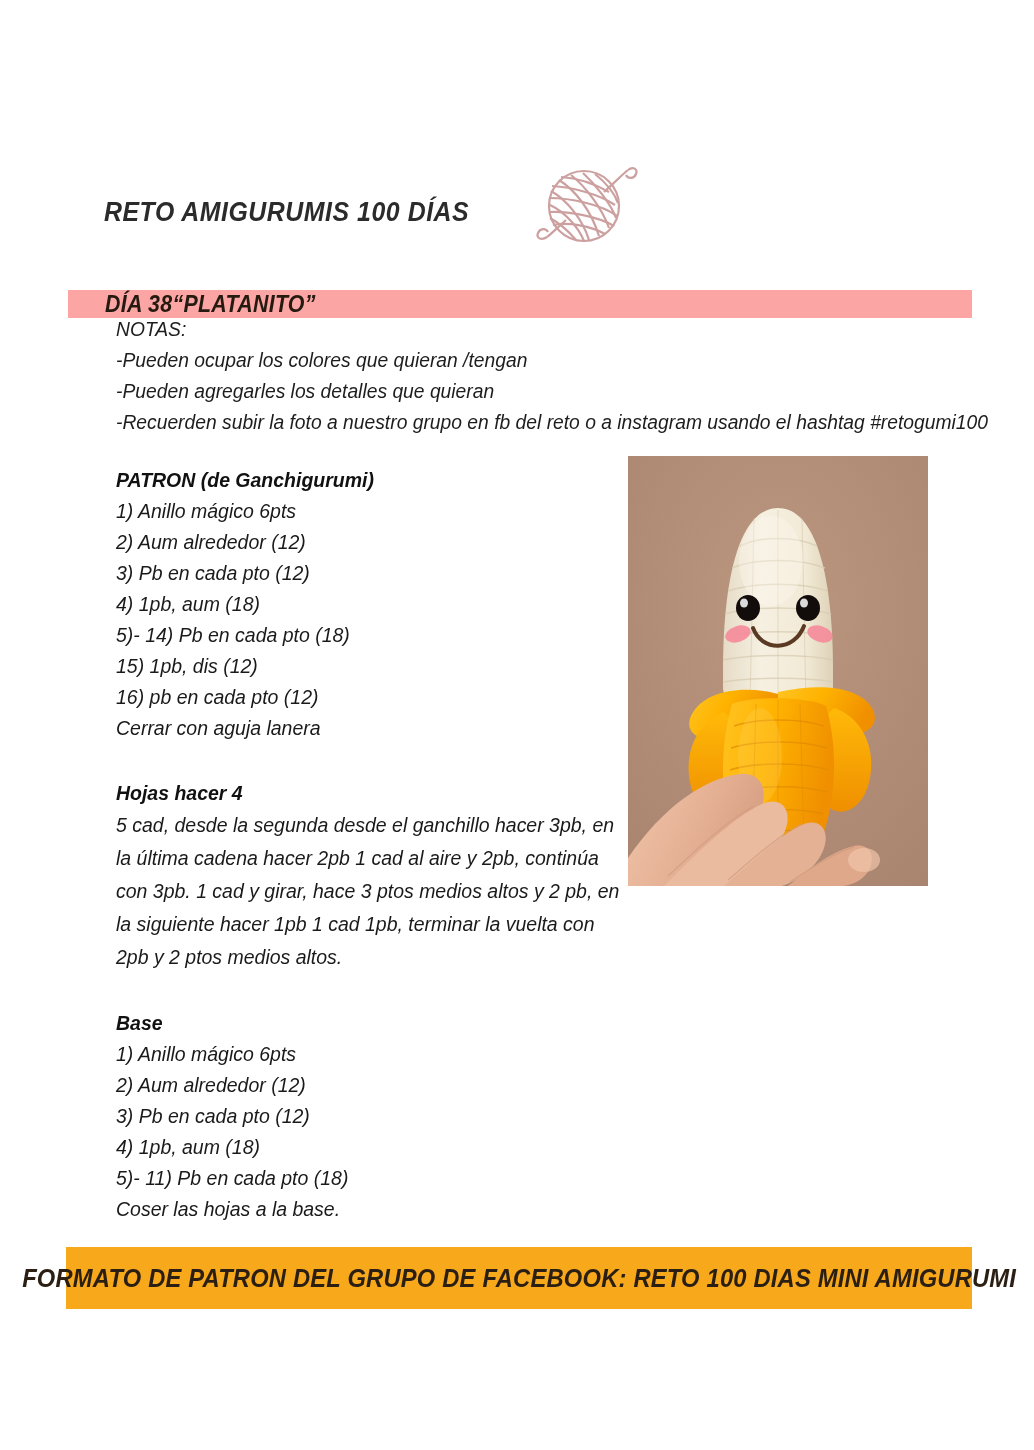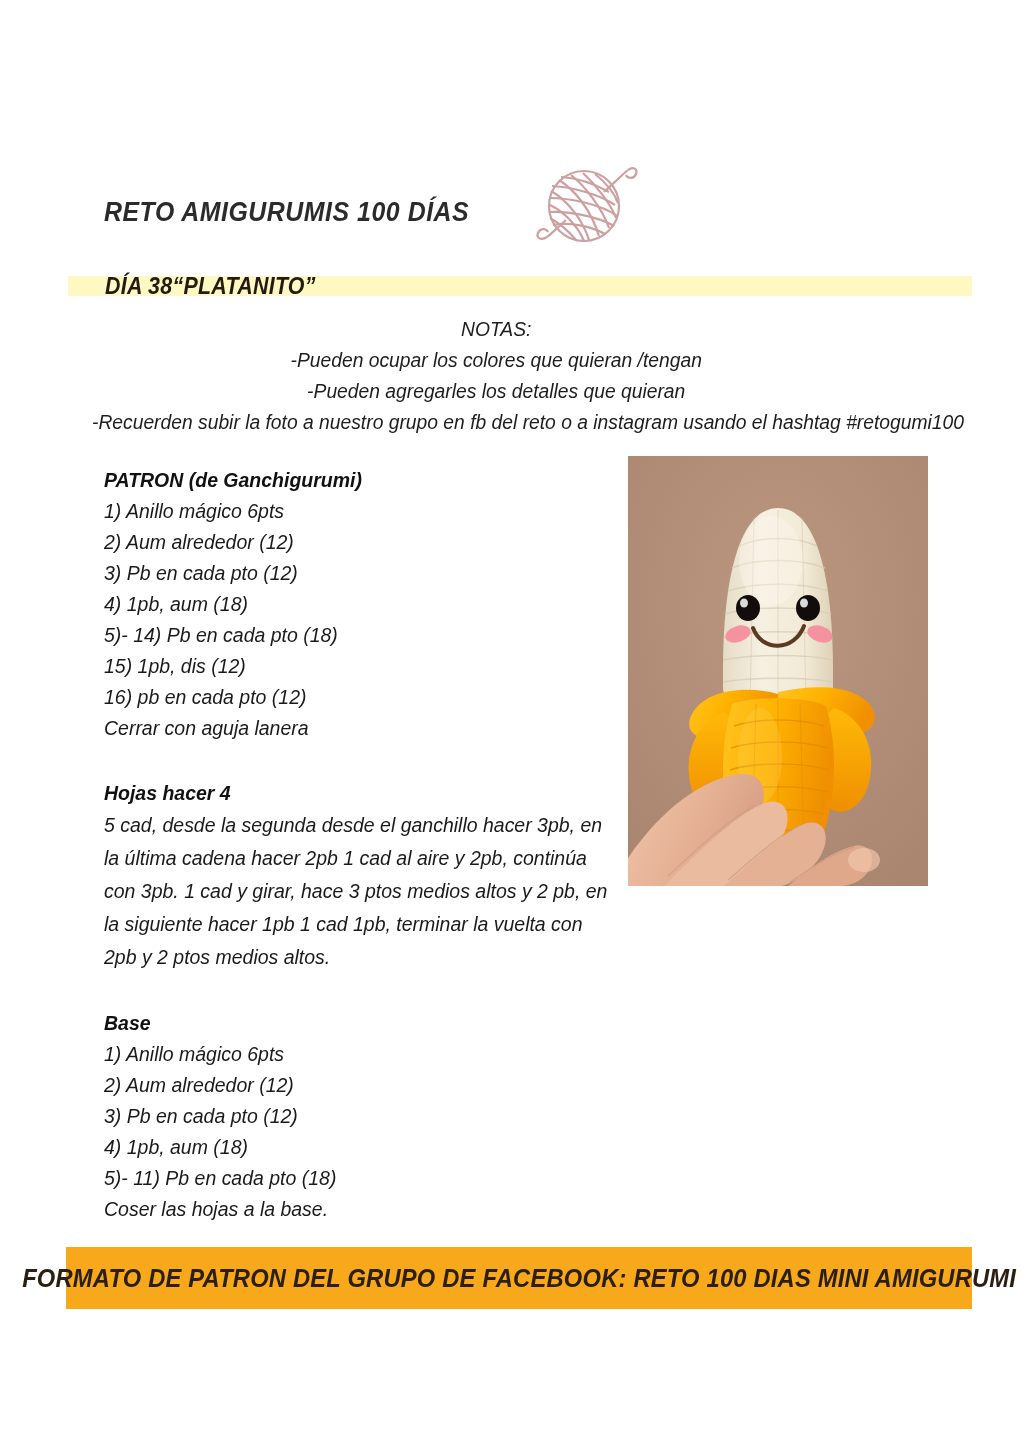--- a/index.html
+++ b/index.html
@@ -46,24 +46,24 @@
     width: 110px;
     height: 96px;
     flex: none;
     margin-top: -12px;
   }
 
   
   .title-bar {
     position: absolute;
     left: 68px;
-    top: 276px;
+    top: 290px;
     width: 904px;
-    height: 20px;
-    background: #fef9c3;
+    height: 28px;
+    background: #fca5a5;
   }
   .title-bar-text {
     position: absolute;
     left: 37px;
     top: 50%;
     transform: translateY(-50%) scaleX(0.93);
     transform-origin: left center;
     font-family: "Liberation Sans Narrow", "Liberation Sans", sans-serif;
     font-size: 23px;
     font-weight: bold;
@@ -89,39 +89,38 @@
     font-weight: bold;
     letter-spacing: 0.2px;
     color: #2a1f12;
     transform: scaleX(0.95);
     white-space: nowrap;
   }
 
   
   .notes {
     position: absolute;
-    left: 92px;
+    left: 116px;
     top: 313px;
     width: 860px;
-    text-align: center;
   }
   .notes-line {
     font-family: "Liberation Sans Narrow", "Liberation Sans", sans-serif;
     font-size: 20.5px;
     color: #1d1d1d;
     line-height: 31px;
     transform: scaleX(0.94);
     transform-origin: left center;
     white-space: nowrap;
   }
 
   
   .content {
     position: absolute;
-    left: 104px;
+    left: 116px;
     top: 464px;
     width: 500px;
   }
   .sec-heading {
     font-family: "Liberation Sans Narrow", "Liberation Sans", sans-serif;
     font-size: 20.5px;
     font-weight: bold;
     color: #111111;
     line-height: 31px;
     transform: scaleX(0.95);

